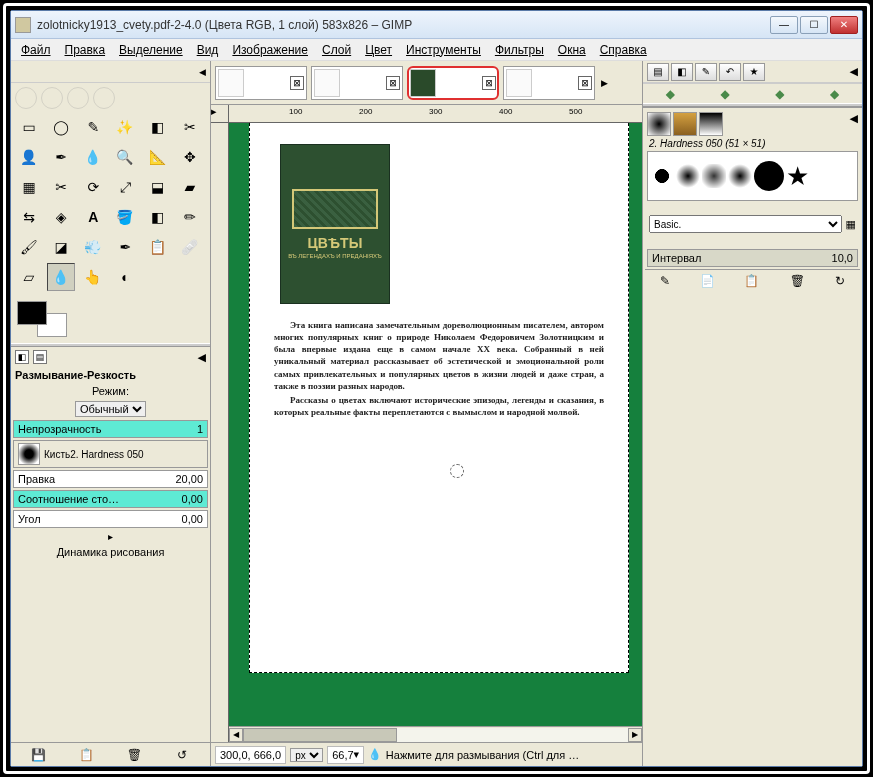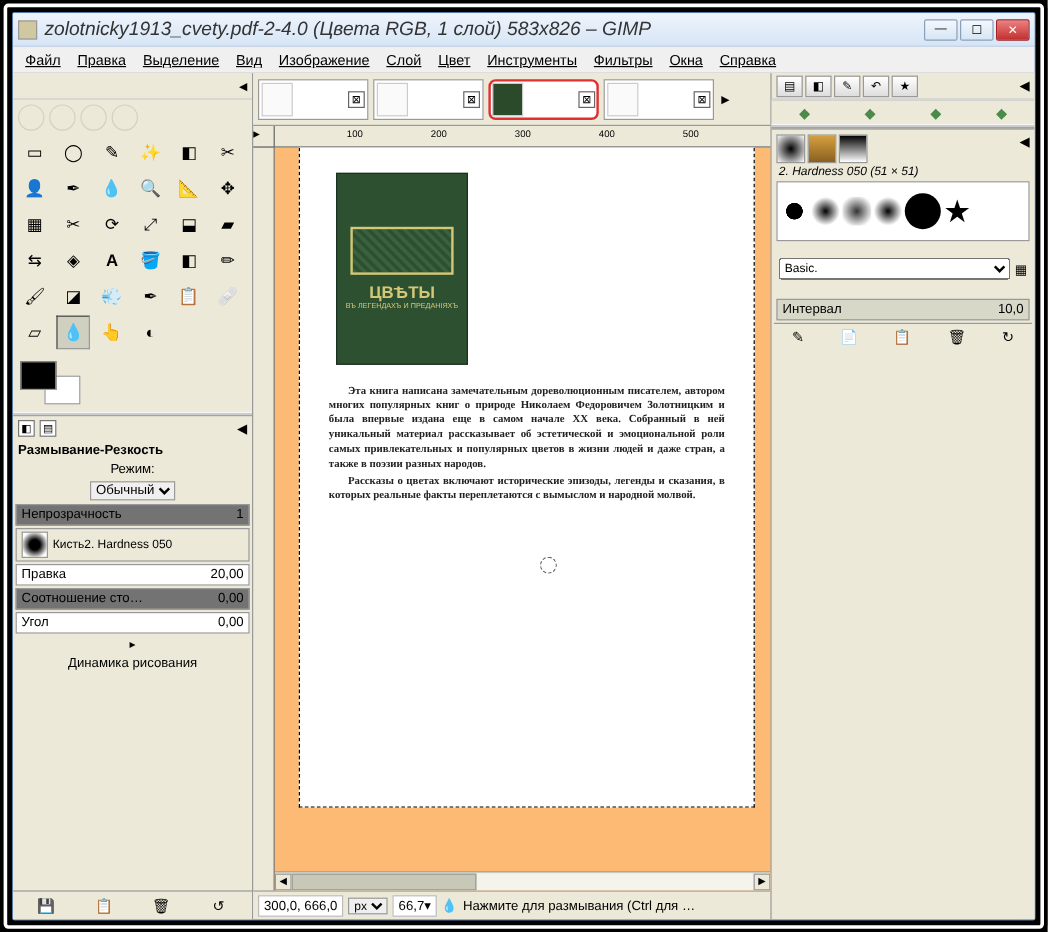--- a/index.html
+++ b/index.html
@@ -1,21 +1,21 @@
 <!DOCTYPE html>
 <html><head>
 <meta charset="utf-8">
 <style>
 * { box-sizing: border-box; margin: 0; padding: 0; }
 body { font-family: "Segoe UI", Tahoma, sans-serif; font-size: 11px; background: #000; width: 873px; height: 777px; position: relative; overflow: hidden; }
 .outer-frame { position: absolute; inset: 3px; border: 3px solid #fff; border-radius: 4px; box-shadow: 0 0 0 3px #000; }
 .window { position: absolute; inset: 10px; background: #fff; border: 1px solid #5a7aa8; border-radius: 2px; display: flex; flex-direction: column; }
 .titlebar { height: 28px; background: linear-gradient(#eef4fc, #d6e5f5); display: flex; align-items: center; padding: 0 4px; border-bottom: 1px solid #b0c4de; }
 .titlebar .icon { width: 16px; height: 16px; margin-right: 6px; background: #d0c8a0; border: 1px solid #999; }
-.titlebar .title { flex: 1; font-size: 16px; color: #333; font-style: italic; }
+.titlebar .title { flex: 1; font-size: 12px; color: #333; }
 .win-controls { display: flex; gap: 2px; }
 .win-btn { width: 28px; height: 18px; border: 1px solid #8aa0b8; background: linear-gradient(#f4f8fc,#d6e5f5); border-radius: 2px; font-size: 10px; display: flex; align-items: center; justify-content: center; cursor: pointer; }
 .win-btn.close { background: linear-gradient(#f08080,#c03030); color: #fff; border-color: #a02020; }
 .menubar { height: 22px; background: #f0f0f0; display: flex; align-items: center; padding: 0 4px; gap: 2px; border-bottom: 1px solid #ddd; }
 .menu-item { padding: 2px 6px; cursor: pointer; font-size: 12px; }
 .menu-item u { text-decoration: underline; }
 .main { flex: 1; display: flex; min-height: 0; background: #ece9d8; }
 .left-panel { width: 200px; display: flex; flex-direction: column; border-right: 1px solid #999; background: #ece9d8; }
 .left-panel .panel-top { height: 22px; background: #ece9d8; display: flex; align-items: center; padding: 0 4px; gap: 4px; border-bottom: 1px solid #ccc; }
 .small-ico { width: 14px; height: 14px; border: 1px solid #777; background: #fff; font-size: 9px; display: flex; align-items: center; justify-content: center; }
@@ -28,21 +28,21 @@
 .color-swatch { width: 50px; height: 36px; margin: 6px; position: relative; }
 .color-swatch .fg { position: absolute; width: 30px; height: 24px; background: #000; border: 1px solid #999; top: 0; left: 0; }
 .color-swatch .bg { position: absolute; width: 30px; height: 24px; background: #fff; border: 1px solid #999; bottom: 0; right: 0; }
 .divider-h { height: 4px; background: #ccc; border-top: 1px solid #fff; border-bottom: 1px solid #999; cursor: ns-resize; }
 .tool-options { flex: 1; background: #ece9d8; overflow: hidden; display: flex; flex-direction: column; }
 .tool-options .hdr { height: 20px; display: flex; align-items: center; padding: 0 4px; gap: 4px; }
 .tool-options .title2 { font-weight: bold; font-size: 11px; padding: 2px 4px; }
 .opt-row { display: flex; align-items: center; padding: 2px 4px; font-size: 11px; gap: 4px; min-height: 20px; flex-direction: column; }
 .opt-row label { flex: 0 0 auto; }
 .opt-row.selectrow select { flex: 1; height: 18px; font-size: 11px; border: 1px solid #999; }
-.slider-row { background: #737373; border: 1px solid #999; margin: 1px 2px; padding: 2px 4px; display: flex; justify-content: space-between; font-size: 11px; }
+.slider-row { background: #5eead4; border: 1px solid #999; margin: 1px 2px; padding: 2px 4px; display: flex; justify-content: space-between; font-size: 11px; }
 .brush-row { display: flex; align-items: center; gap: 4px; padding: 2px 4px; border: 1px solid #999; margin: 1px 2px; }
 .brush-preview { width: 22px; height: 22px; border: 1px solid #999; background: radial-gradient(#000 30%, #fff 80%); }
 .bottom-icons { height: 24px; border-top: 1px solid #999; display: flex; align-items: center; justify-content: space-around; padding: 0 4px; background: #ece9d8; }
 .bottom-icons span { width: 16px; height: 16px; display: flex; align-items: center; justify-content: center; font-size: 12px; cursor: pointer; }
 
 .center-panel { flex: 1; display: flex; flex-direction: column; min-width: 0; }
 .tabstrip { height: 44px; background: #ece9d8; border-bottom: 1px solid #999; display: flex; align-items: center; padding: 2px 4px; gap: 4px; }
 .doc-tab { width: 92px; height: 34px; background: #fff; border: 1px solid #999; display: flex; align-items: center; justify-content: space-between; padding: 2px; cursor: pointer; position: relative; }
 .doc-tab.active { border: 2px solid #e03030; border-radius: 6px; padding: 1px; }
 .doc-tab .thumb { width: 26px; height: 28px; background: #fafafa; border: 1px solid #ccc; font-size: 6px; overflow: hidden; }
@@ -50,21 +50,21 @@
 .doc-tab .x { width: 14px; height: 14px; border: 1px solid #666; font-size: 9px; display: flex; align-items: center; justify-content: center; }
 .tabstrip .arrow { font-size: 9px; cursor: pointer; padding: 0 2px; }
 .tabstrip .spacer { flex: 1; }
 
 .canvas-area { flex: 1; display: flex; flex-direction: column; min-height: 0; position: relative; background: #808080; }
 .ruler-h { height: 18px; background: #ece9d8; border-bottom: 1px solid #666; display: flex; margin-left: 18px; position: relative; overflow: hidden; font-size: 8px; }
 .ruler-h span { position: absolute; top: 2px; }
 .ruler-corner { position: absolute; left: 0; top: 0; width: 18px; height: 18px; background: #ece9d8; border-right: 1px solid #666; border-bottom: 1px solid #666; z-index: 2; }
 .canvas-body { flex: 1; display: flex; min-height: 0; }
 .ruler-v { width: 18px; background: #ece9d8; border-right: 1px solid #666; position: relative; overflow: hidden; font-size: 8px; writing-mode: vertical-rl; }
-.scroll-area { flex: 1; background: #fdba74; position: relative; overflow: hidden; }
+.scroll-area { flex: 1; background: #15803d; position: relative; overflow: hidden; }
 .page { position: absolute; left: 20px; top: -10px; width: 380px; height: 560px; background: #fff; border: 1px dashed #000; }
 .page .book { position: absolute; left: 30px; top: 30px; width: 110px; height: 160px; background: #2d5030; border: 1px solid #1a3020; display: flex; flex-direction: column; align-items: center; justify-content: center; color: #d4c878; }
 .book .pattern { width: 80%; height: 40px; background: repeating-linear-gradient(45deg,#3a6040,#3a6040 3px,#2d5030 3px,#2d5030 6px); border: 2px solid #d4c878; margin-bottom: 6px; }
 .book .t1 { font-size: 14px; font-weight: bold; }
 .book .t2 { font-size: 6px; margin-top: 2px; }
 .page .para { position: absolute; left: 24px; top: 205px; right: 24px; font-family: Georgia, serif; font-size: 9px; line-height: 1.35; text-align: justify; color: #222; font-weight: bold; }
 .page .para p { text-indent: 16px; margin-bottom: 2px; }
 .page .cursor-mark { position: absolute; left: 200px; top: 350px; width: 14px; height: 14px; border: 1px dashed #666; border-radius: 50%; }
 .scrollbar-h { position: absolute; bottom: 0; left: 0; right: 0; height: 16px; background: #ece9d8; border-top: 1px solid #999; display: flex; align-items: center; }
 .scrollbar-h .track { flex: 1; height: 14px; background: #f4f4ec; margin: 0 14px; position: relative; }

